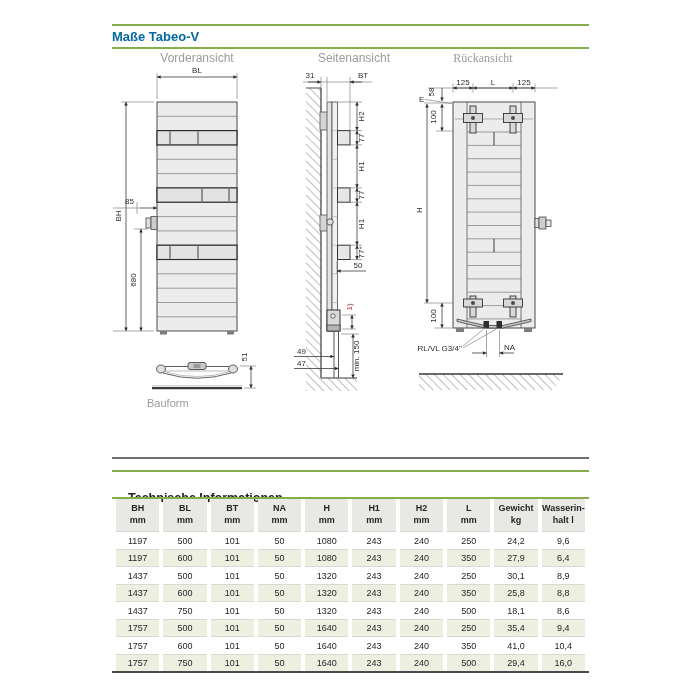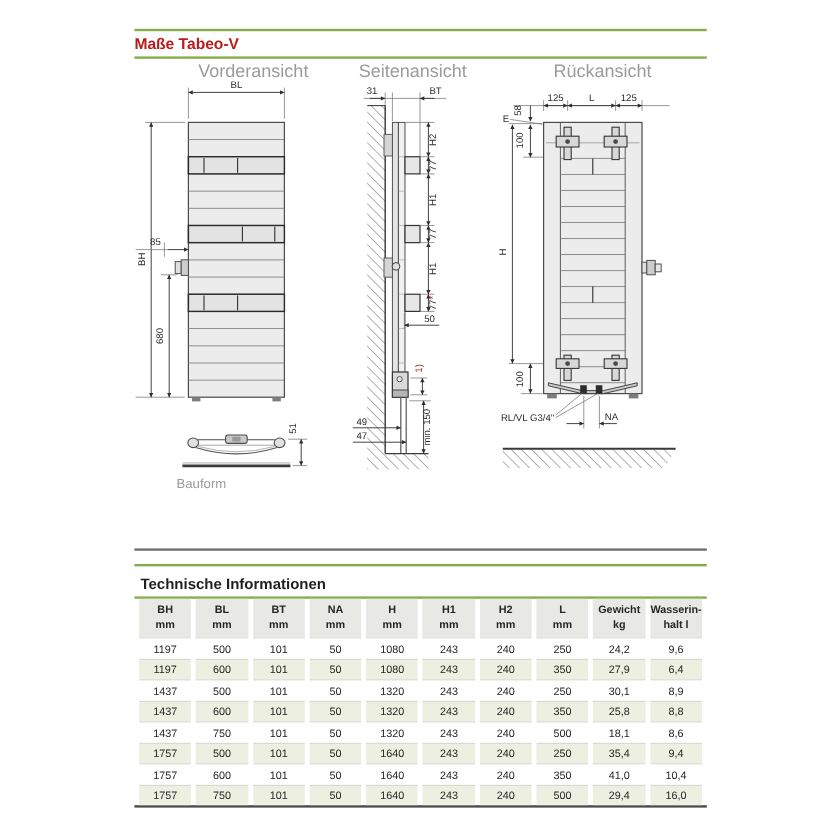--- a/index.html
+++ b/index.html
@@ -2,23 +2,23 @@
 <html><head>
 <meta charset="utf-8">
 <style>
   html,body{margin:0;padding:0;background:#fff;}
   .page{position:relative;width:700px;height:700px;background:#ffffff;overflow:hidden;
         font-family:"Liberation Sans",sans-serif;color:#1f1f1f;}
   .rule{position:absolute;left:112px;width:477px;}
   .rule.green{background:#86ad4c;height:2px;}
   .rule.green.thin{height:1.5px;}
   .rule.dark{background:#707070;height:1.5px;}
-  .doc-title{position:absolute;left:112px;top:29px;font-size:13px;font-weight:bold;color:#b91c1c;margin:0;}
-  .sec-title{position:absolute;left:112px;top:475px;font-size:12.5px;font-weight:bold;color:#1f1f1f;margin:5px;}
-  .vlabel{position:absolute;top:51px;width:120px;text-align:right;font-size:15px;color:#9b9b9b;}
+  .doc-title{position:absolute;left:112px;top:29px;font-size:13px;font-weight:bold;color:#0369a1;margin:0;}
+  .sec-title{position:absolute;left:112px;top:475px;font-size:12.5px;font-weight:bold;color:#1f1f1f;margin:16px;}
+  .vlabel{position:absolute;top:51px;width:120px;text-align:center;font-size:12px;color:#9b9b9b;}
   .drawsvg{position:absolute;left:0;top:0;width:700px;height:420px;}
   .notes{position:absolute;left:112px;top:430px;width:477px;font-size:8.5px;line-height:1.55;color:#8d8d8d;}
   
   .dim{stroke:#3c3c3c;stroke-width:0.8;fill:none;}
   .ext{stroke:#6f6f6f;stroke-width:0.6;fill:none;}
   .slat{stroke:#7a7a7a;stroke-width:0.7;}
   .srow{fill:#e3e3e3;stroke:#2b2b2b;stroke-width:1.2;}
   .sdiv{stroke:#2b2b2b;stroke-width:0.9;}
   .sbox{fill:#e7e7e7;stroke:#333;stroke-width:1;}
   .br{fill:#d8d8d8;stroke:#333;stroke-width:0.9;}
@@ -40,22 +40,22 @@
 </head>
 <body>
 
 <div class="page">
 
   <div class="rule green" style="top:24px;"></div>
   <h1 class="doc-title">Maße Tabeo-V</h1>
   <div class="rule green thin" style="top:47px;"></div>
 
   <div class="vlabel" style="left:137px;">Vorderansicht</div>
-  <div class="vlabel" style="left:269px;">Seitenansicht</div>
-  <div class="vlabel" style="left:423px;">Rückansicht</div>
+  <div class="vlabel" style="left:294px;">Seitenansicht</div>
+  <div class="vlabel" style="left:423px;font-family:Liberation Serif, serif;">Rückansicht</div>
 
   <svg class="drawsvg" viewBox="0 0 700 420">
     <defs>
       <marker id="ar" viewBox="0 0 10 10" refX="10" refY="5" markerWidth="6.5" markerHeight="4.5" orient="auto-start-reverse">
         <path d="M0,0 L10,5 L0,10 z" fill="#2e2e2e"></path>
       </marker>
       <pattern id="hatch" patternUnits="userSpaceOnUse" width="6" height="6" patternTransform="rotate(-45)">
         <line x1="0" y1="0" x2="0" y2="6" stroke="#7d7d7d" stroke-width="1"></line>
       </pattern>
     </defs>

